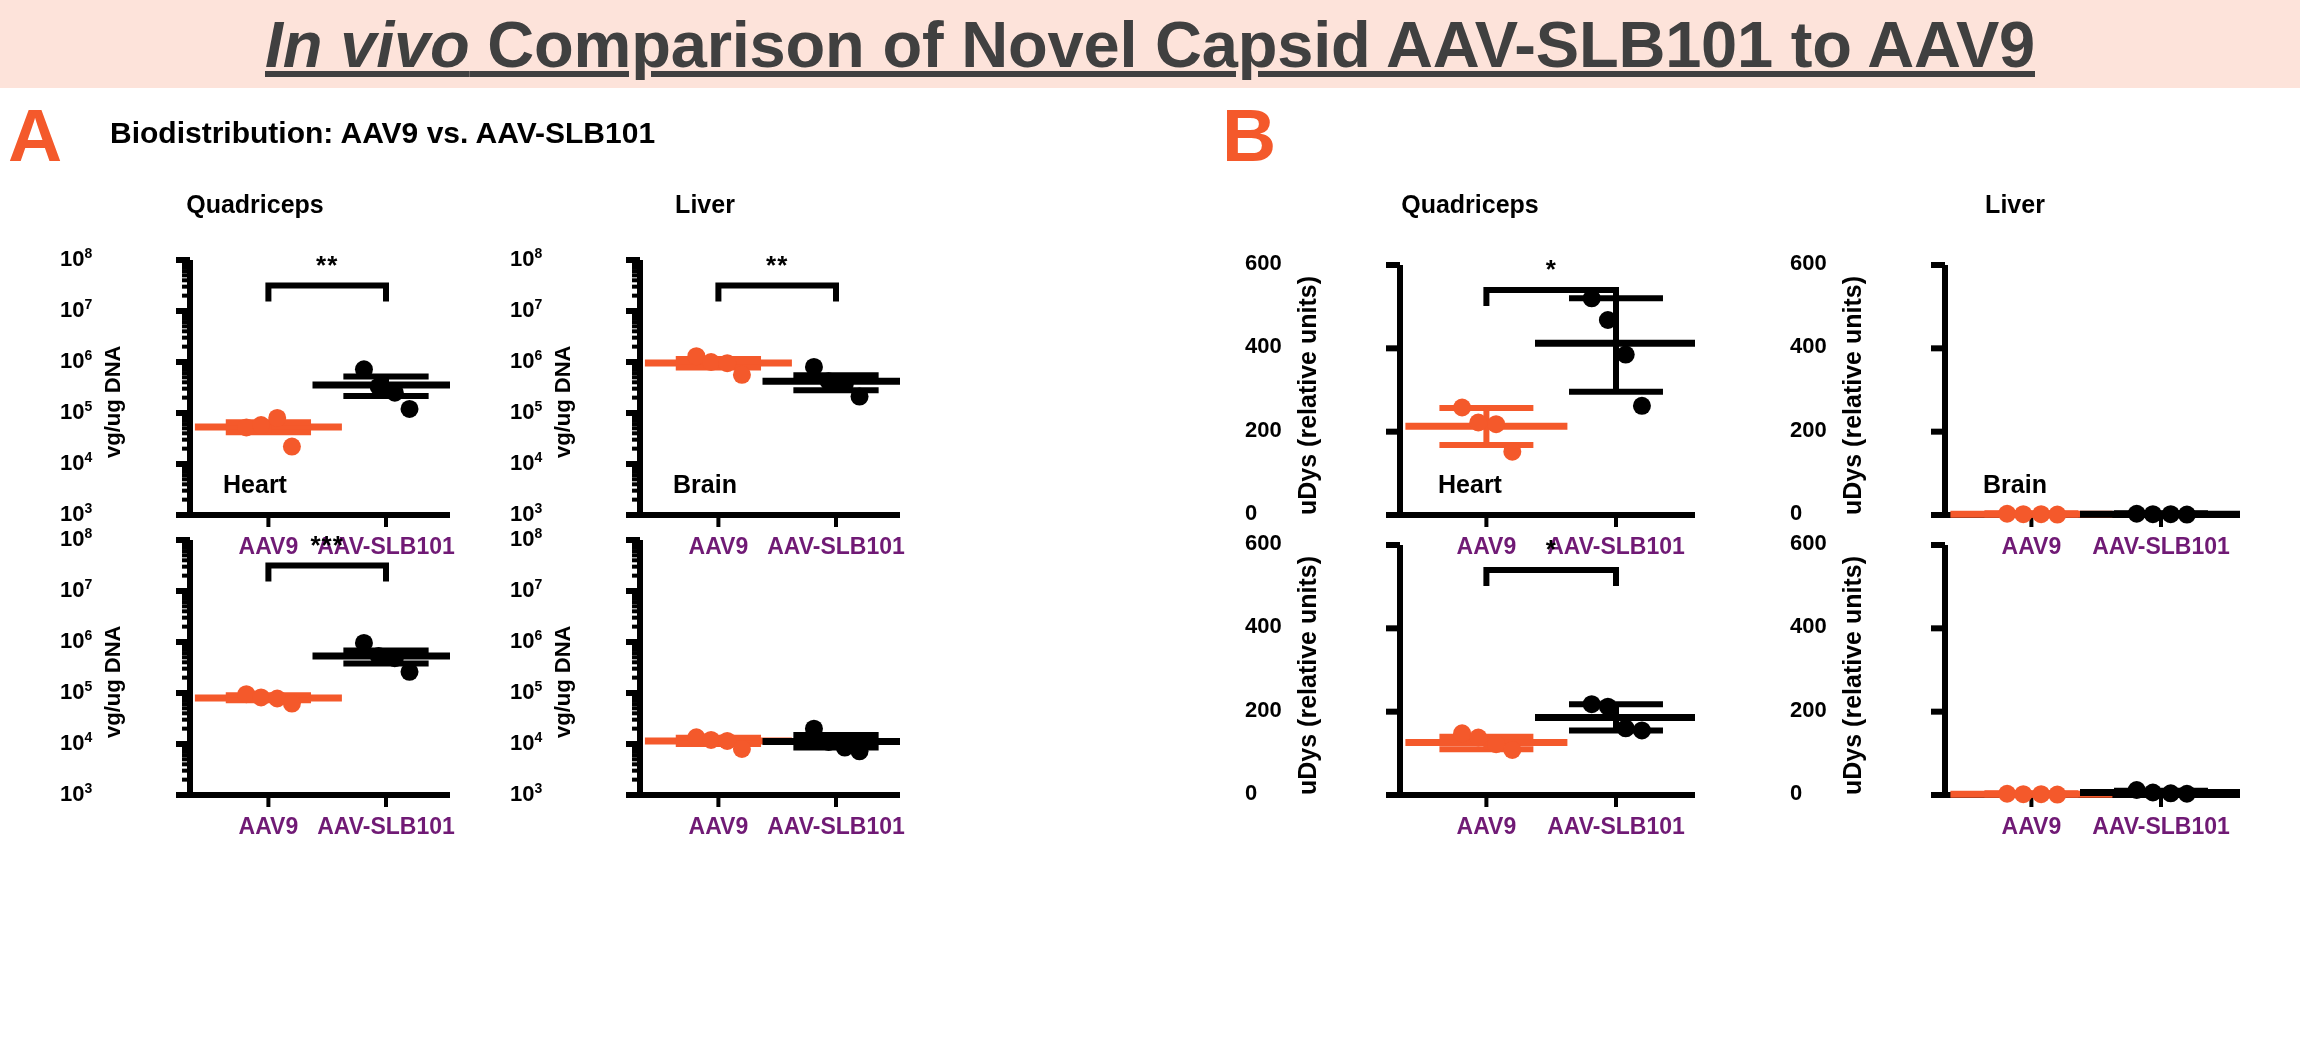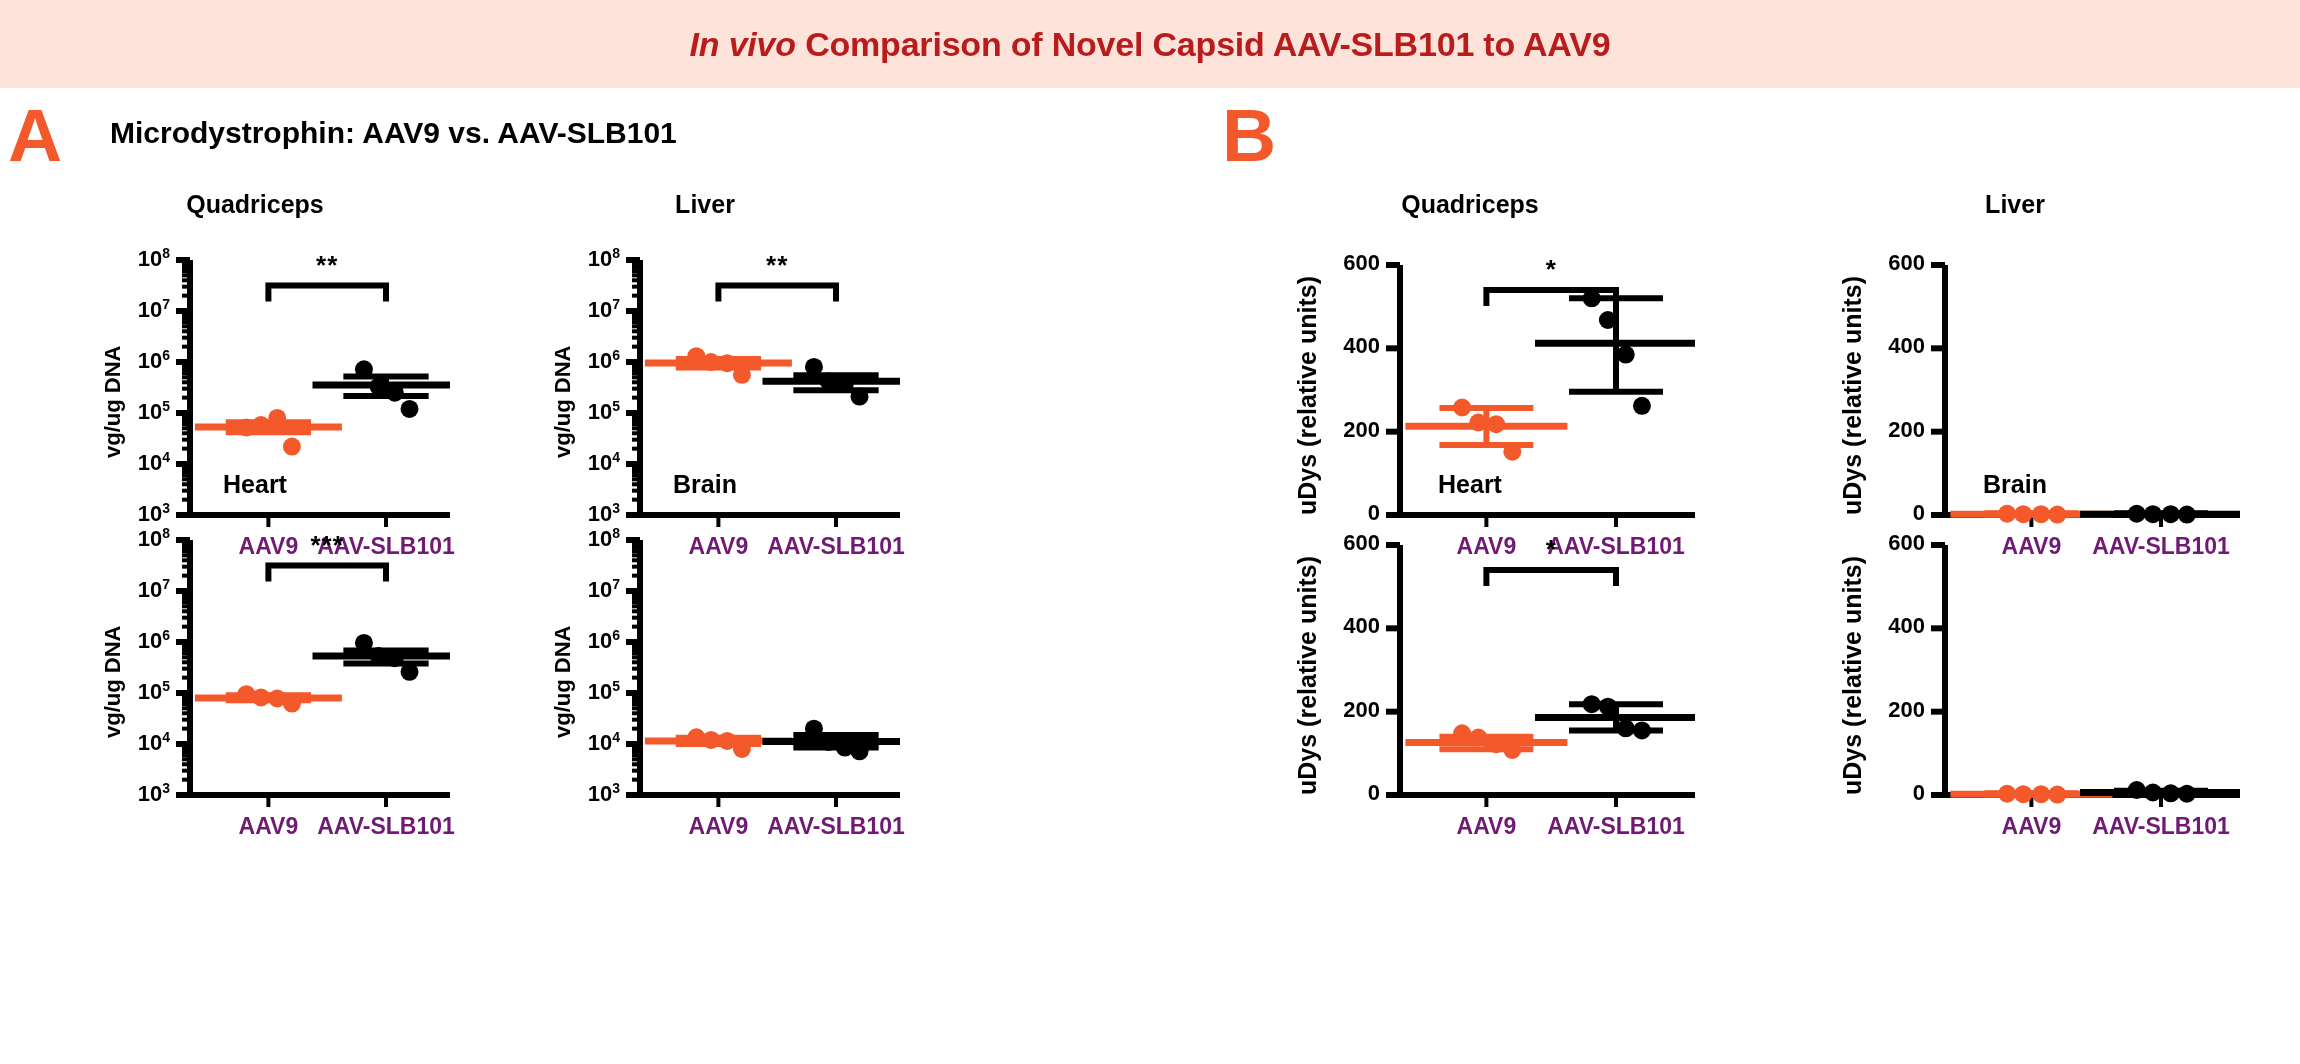--- a/index.html
+++ b/index.html
@@ -11,22 +11,23 @@
   }
   #root { position: relative; width: 2300px; height: 1064px; }
 
   
   .title-band {
     position: absolute; left: 0; top: 0; width: 2300px; height: 88px;
     background: #fde3da;
     display: flex; align-items: center; justify-content: center;
   }
   .title-text {
-    font-size: 34px; font-weight: bold; color: #b91c1c; letter-spacing: -0.2px;
+    font-size: 65px; font-weight: bold; color: #404040; letter-spacing: -0.2px;
     white-space: nowrap;
+    text-decoration: underline;
   }
   .title-text .ital { font-style: italic; }
 
   
   .panel-letter {
     position: absolute; font-size: 75px; font-weight: bold;
     color: #f4592b; line-height: 1; font-family: "Liberation Sans", sans-serif;
   }
   .panel-heading {
     position: absolute; font-size: 30px; font-weight: bold; color: #000;
@@ -43,21 +44,21 @@
 
   .ylabel {
     position: absolute; font-size: 22px; font-weight: bold; color: #000;
     transform-origin: 0 0; transform: rotate(-90deg);
     white-space: nowrap;
   }
   .ylabel.big { font-size: 25px; }
 
   .tick-label {
     position: absolute; font-size: 22px; font-weight: bold; color: #000;
-    text-align: right; white-space: nowrap;
+    white-space: nowrap;
   }
   .tick-label sup { font-size: 14px; vertical-align: super; }
 
   .xtick-label {
     position: absolute; font-size: 23px; font-weight: bold; color: #701a75;
     text-align: center; white-space: nowrap;
   }
   .sig-label {
     position: absolute; font-size: 26px; font-weight: bold; color: #000;
     text-align: center; white-space: nowrap; letter-spacing: 1px;
@@ -68,21 +69,21 @@
 
 <div id="root">
 
   <div class="title-band">
     <div class="title-text">
       <span class="ital">In vivo</span><span> Comparison of Novel Capsid AAV-SLB101 to AAV9</span>
     </div>
   </div>
 
   <div class="panel-letter" style="left:8px; top:98px;">A</div>
-  <div class="panel-heading" style="left:110px; top:116px;">Microdystrophin: AAV9 vs. AAV-SLB101</div>
+  <div class="panel-heading" style="left:110px; top:116px;">Biodistribution: AAV9 vs. AAV-SLB101</div>
 
   <div class="panel-letter" style="left:1222px; top:98px;">B</div>
 
   <div id="charts">
       <div class="chart" style="left: 60px; top: 190px; width: 390px; height: 380px;">
         <div class="chart-title" style="top: 0px;">Quadriceps</div>
         <svg width="390" height="380" class="plot-svg">
           <line x1="130" y1="70" x2="130" y2="325" stroke="#000" stroke-width="6"></line>
           <line x1="127" y1="325" x2="415" y2="325" stroke="#000" stroke-width="6"></line>
           <line x1="116" y1="325" x2="130" y2="325" stroke="#000" stroke-width="6"></line>

